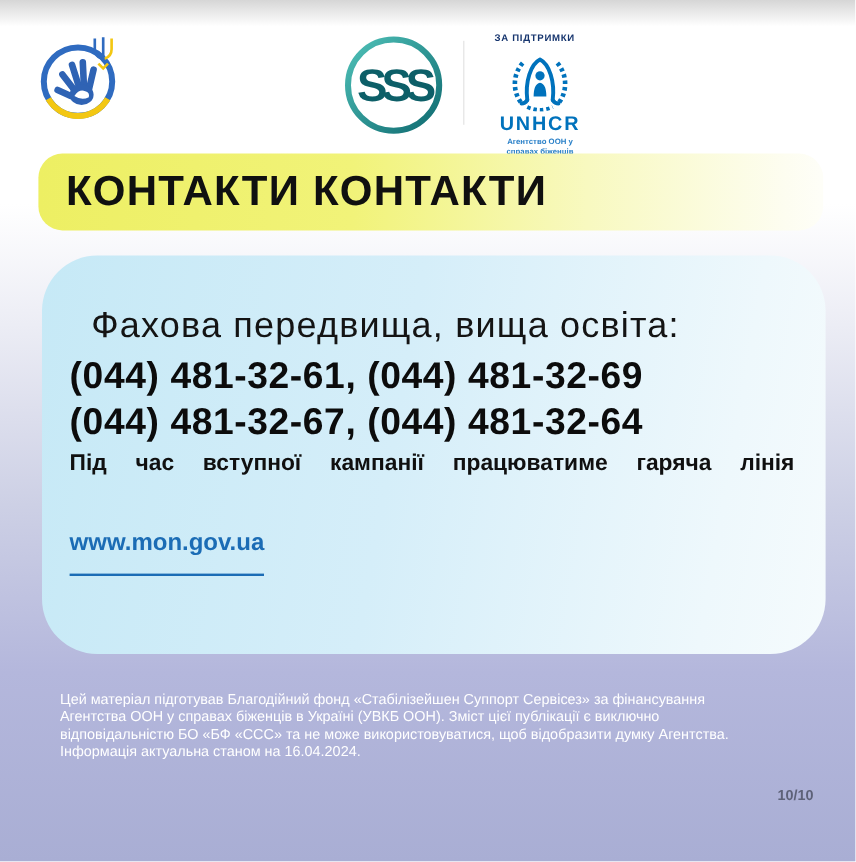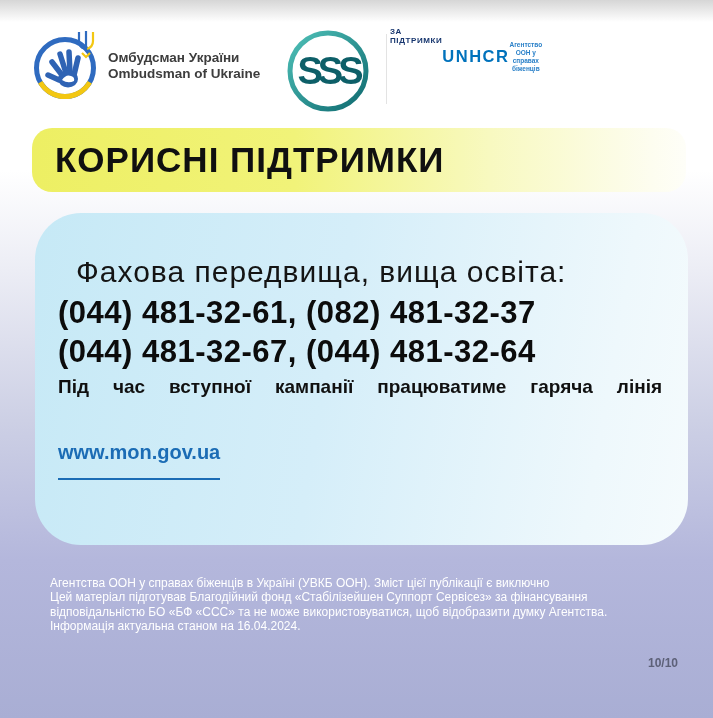--- a/index.html
+++ b/index.html
@@ -8,21 +8,21 @@
     position:relative;width:713px;height:718px;overflow:hidden;
     background:linear-gradient(180deg,#ffffff 0px,#ffffff 170px,#ecedf5 270px,#cdd0e5 420px,#b4b7dc 560px,#a9aed4 718px);
   }
   .top-fade{position:absolute;left:0;top:0;width:713px;height:22px;
     background:linear-gradient(180deg,#d6d6d6 0%,rgba(255,255,255,0) 100%);}
   
   .omb-logo{position:absolute;left:33px;top:30px;width:70px;height:70px;}
   .omb-text{position:absolute;left:108px;top:50px;font-size:13.5px;font-weight:700;color:#3d3d3d;line-height:16px;}
   .sss-logo{position:absolute;left:286px;top:29px;width:84px;height:84px;}
   .header-divider{position:absolute;left:386px;top:34px;width:1px;height:70px;background:#e3e3e3;}
-  .unhcr{position:absolute;left:390px;top:27px;width:76px;display:flex;flex-direction:row;align-items:center;}
+  .unhcr{position:absolute;left:412px;top:27px;width:76px;display:flex;flex-direction:column;align-items:center;}
   .unhcr-support{font-size:8px;font-weight:700;letter-spacing:.6px;color:#16356e;align-self:flex-start;}
   .unhcr-emblem{width:54px;height:52px;margin-top:5px;}
   .unhcr-name{font-size:16.5px;font-weight:800;letter-spacing:1.5px;color:#0072bc;margin-top:1px;text-align:center;}
   .unhcr-sub{font-size:6.5px;font-weight:700;color:#2a80c8;line-height:8px;text-align:center;margin-top:2px;}
   
   .banner{position:absolute;left:32px;top:128px;width:654px;height:64px;border-radius:20px;
     background:linear-gradient(90deg,#edef63 0%,#f1f379 40%,#f8f9c0 70%,#fdfdf0 95%,#fefef8 100%);
     display:flex;align-items:center;}
   .banner-title{padding-left:23px;font-size:35px;font-weight:900;letter-spacing:1px;color:#101010;}
   
@@ -57,24 +57,20 @@
     </g>
     <ellipse cx="35" cy="49" rx="10" ry="8.5" fill="#2f63b4"></ellipse>
     <path d="M29 50 q4 -6 9 -4 q4 1 3 5 q-6 3 -12 -1 z" fill="#ffffff"></path>
     <g transform="translate(44,1)" fill="none" stroke="#2f6bc0" stroke-width="2.2">
       <path d="M2 1 v9 q0 6 6 8"></path>
       <path d="M16 1 v9 q0 6 -6 8" stroke="#f3c712"></path>
       <path d="M9 0 v20"></path>
       <path d="M5 22 l4 4 l4 -4" stroke="#f3c712"></path>
     </g>
   </svg>
-  <div class="omb-text">
-    <div>Омбудсман України</div>
-    <div>Ombudsman of Ukraine</div>
-  </div>
 
   <svg class="sss-logo" viewBox="0 0 84 84">
     <defs>
       <linearGradient id="tealring" x1="0" y1="0" x2="1" y2="1">
         <stop offset="0" stop-color="#4fc1b8"></stop>
         <stop offset="1" stop-color="#0f6a70"></stop>
       </linearGradient>
     </defs>
     <circle cx="42" cy="42" r="38" fill="#ffffff" stroke="url(#tealring)" stroke-width="5"></circle>
     <text x="42" y="55" text-anchor="middle" font-family="Liberation Sans, DejaVu Sans, sans-serif" font-size="38" font-weight="800" letter-spacing="-5" fill="#0d5f68">SSS</text>
@@ -95,36 +91,36 @@
       <path d="M28 29 C24 30 22.5 34 22.5 41 L33.5 41 C33.5 34 32 30 28 29 Z" fill="#0072bc"></path>
     </svg>
     <div class="unhcr-name">UNHCR</div>
     <div class="unhcr-sub">
       <div>Агентство ООН у</div>
       <div>справах біженців</div>
     </div>
   </div>
 
   <div class="banner">
-    <div class="banner-title">КОРИСНІ ПІДТРИМКИ</div>
+    <div class="banner-title">КОНТАКТИ КОНТАКТИ</div>
   </div>
 
   <div class="card">
     <div class="card-heading">Фахова передвища, вища освіта:</div>
     <div class="card-phones">
-      <div>(044) 481-32-61, (082) 481-32-37</div>
+      <div>(044) 481-32-61, (044) 481-32-69</div>
       <div>(044) 481-32-67, (044) 481-32-64</div>
     </div>
     <div class="card-note">
       <div>Під час вступної кампанії працюватиме гаряча лінія</div>
     </div>
     <a class="card-link">www.mon.gov.ua</a>
   </div>
 
   <div class="footer">
+    <div>Цей матеріал підготував Благодійний фонд «Стабілізейшен Суппорт Сервісез» за фінансування</div>
     <div>Агентства ООН у справах біженців в Україні (УВКБ ООН). Зміст цієї публікації є виключно</div>
-    <div>Цей матеріал підготував Благодійний фонд «Стабілізейшен Суппорт Сервісез» за фінансування</div>
     <div>відповідальністю БО «БФ «ССС» та не може використовуватися, щоб відобразити думку Агентства.</div>
     <div>Інформація актуальна станом на 16.04.2024.</div>
   </div>
 
   <div class="page-indicator">10/10</div>
 </div>
 
 </body></html>

